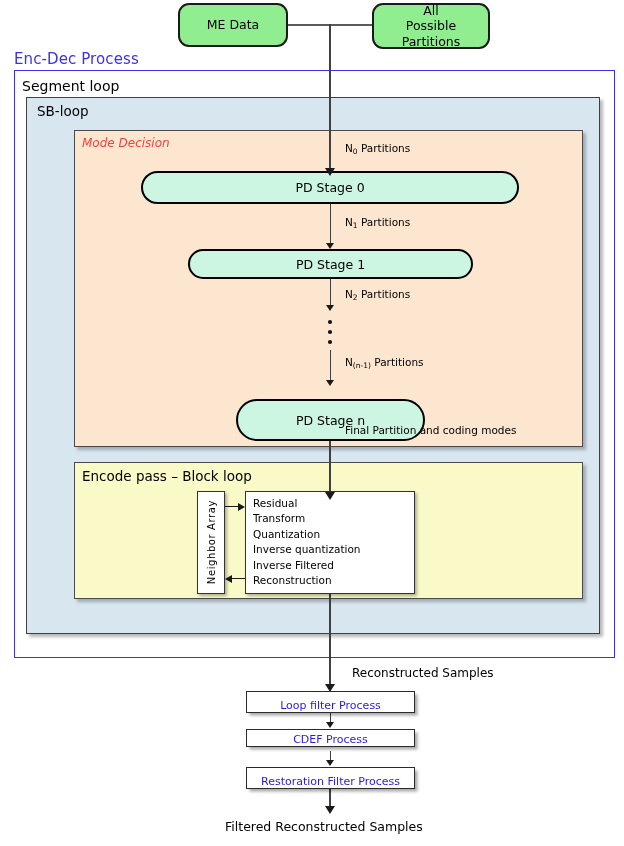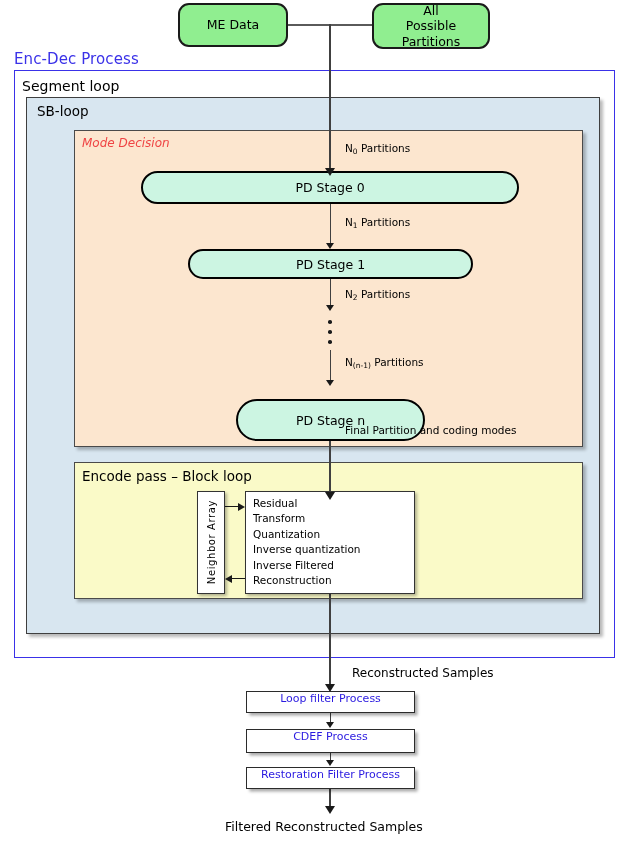--- a/index.html
+++ b/index.html
@@ -157,21 +157,21 @@
     line-height: 15.4px;
     white-space: nowrap;
   }
 
   
   .filter-box {
     background: #fff;
     border: 1.4px solid #2b2b2b;
     box-shadow: 2.5px 2.5px 3px rgba(0,0,0,.35);
     display: flex;
-    align-items: flex-start;
+    align-items: flex-end;
     justify-content: center;
     font-size: 11px;
     color: #2a1ae0;
     z-index: 5;
   }
 
   
   .vline { background: #404040; width: 1.6px; z-index: 4; }
   .hline { background: #5a5a5a; height: 1.8px; z-index: 4; }
   .thin-vline { background: #404040; width: 1.3px; z-index: 4; }
@@ -307,21 +307,21 @@
   <div class="abs arrowhead" style="left:325px; top:684px;"></div>
   <div class="abs flow-label" style="left:352px; top:666px;">Reconstructed Samples</div>
 
   <div class="abs filter-box" style="left:246px; top:691px; width:169px; height:22px;">
     <span>Loop filter Process</span>
   </div>
 
   <div class="abs thin-vline" style="left:329.5px; top:713px; height:12px;"></div>
   <div class="abs arrowhead-sm" style="left:326px; top:722px;"></div>
 
-  <div class="abs filter-box" style="left:246px; top:729px; width:169px; height:24px;">
+  <div class="abs filter-box" style="left:246px; top:729px; width:169px; height:18px;">
     <span>CDEF Process</span>
   </div>
 
   <div class="abs thin-vline" style="left:329.5px; top:751px; height:12px;"></div>
   <div class="abs arrowhead-sm" style="left:326px; top:760px;"></div>
 
   <div class="abs filter-box" style="left:246px; top:767px; width:169px; height:22px;">
     <span>Restoration Filter Process</span>
   </div>
 

